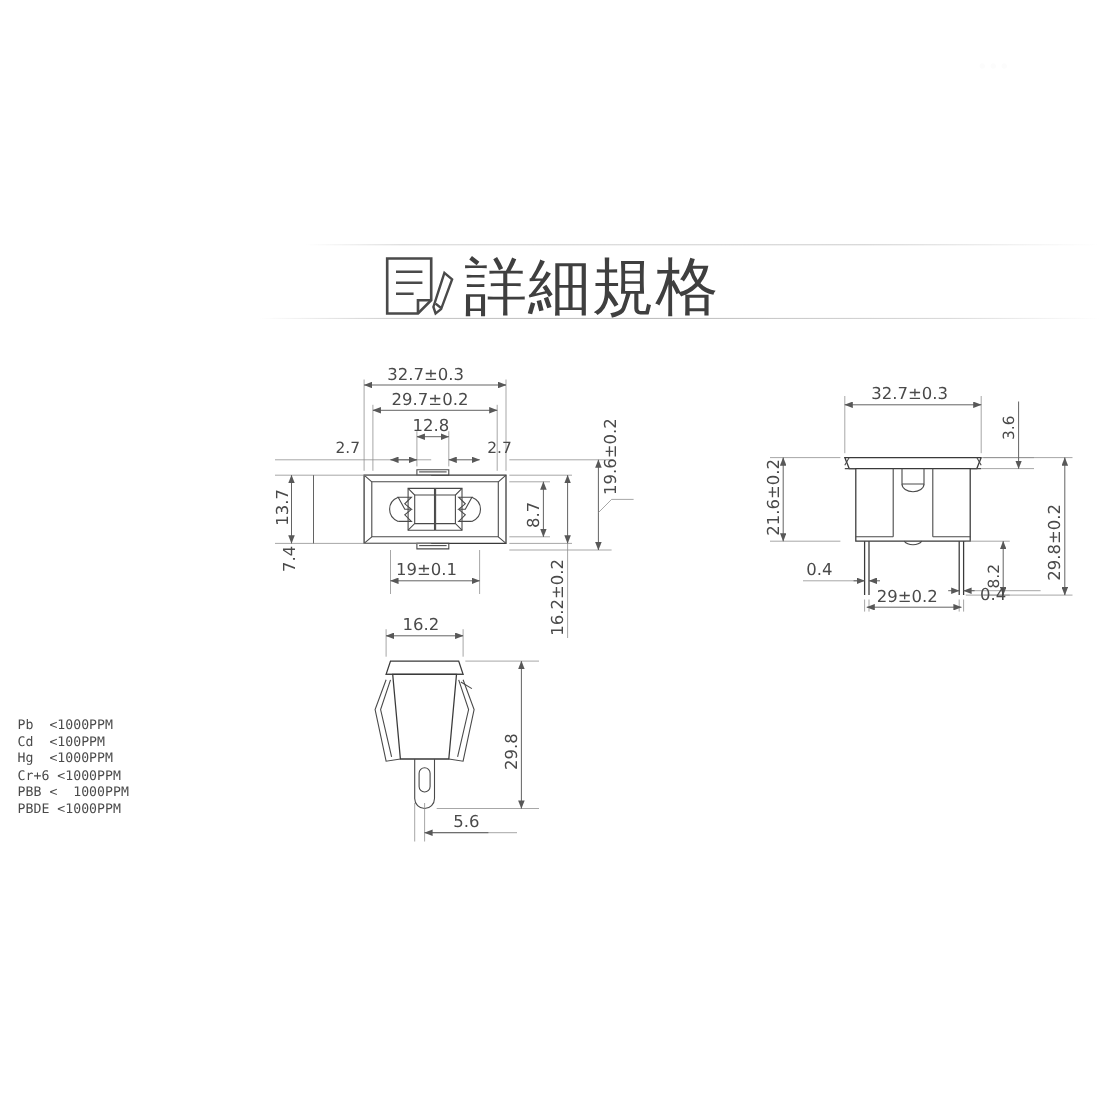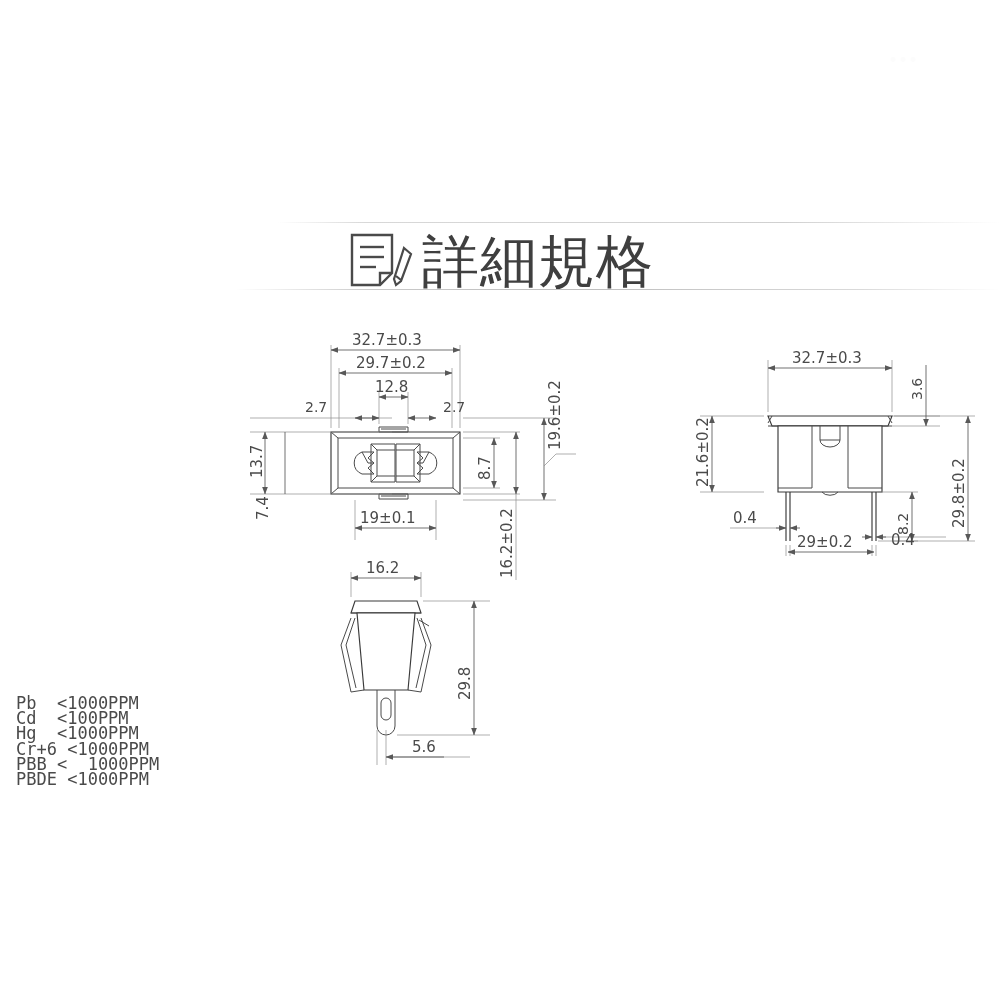--- a/index.html
+++ b/index.html
@@ -66,24 +66,23 @@
   }
 
   
   #rohs-block {
     position: absolute;
     left: 16px;
     top: 652px;
     width: 180px;
     color: #4a4a4a;
     font-family: "DejaVu Sans Mono", "Liberation Mono", monospace;
-    font-size: 17px;
+    font-size: 12px;
     line-height: 15.2px;
     letter-spacing: 0px;
-    margin-top: 44px;
   }
   .rohs-line { white-space: pre; }
 
   
   #drawing-layer {
     position: absolute;
     left: 0;
     top: 0;
     width: 1000px;
     height: 1000px;

